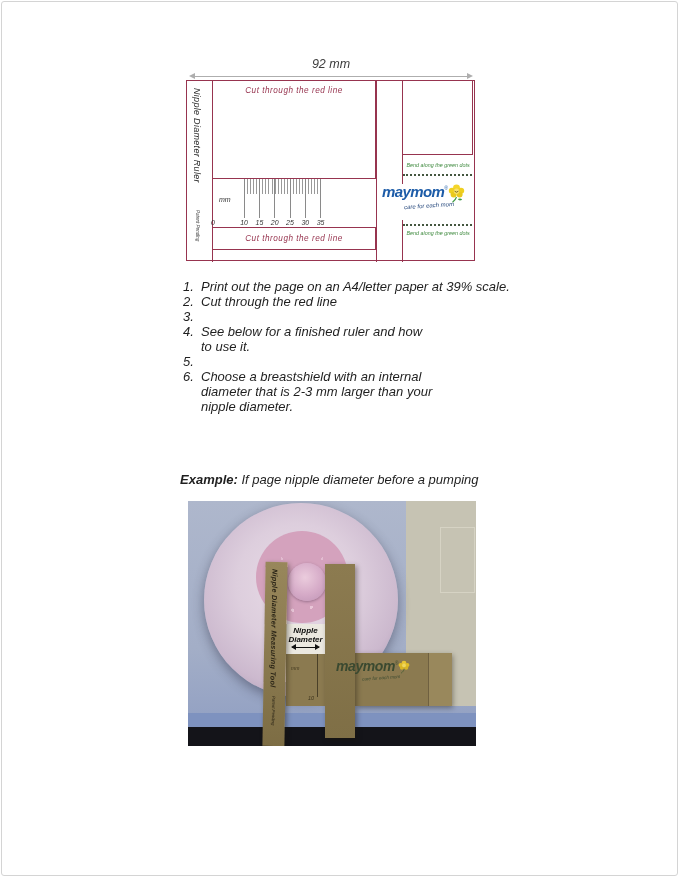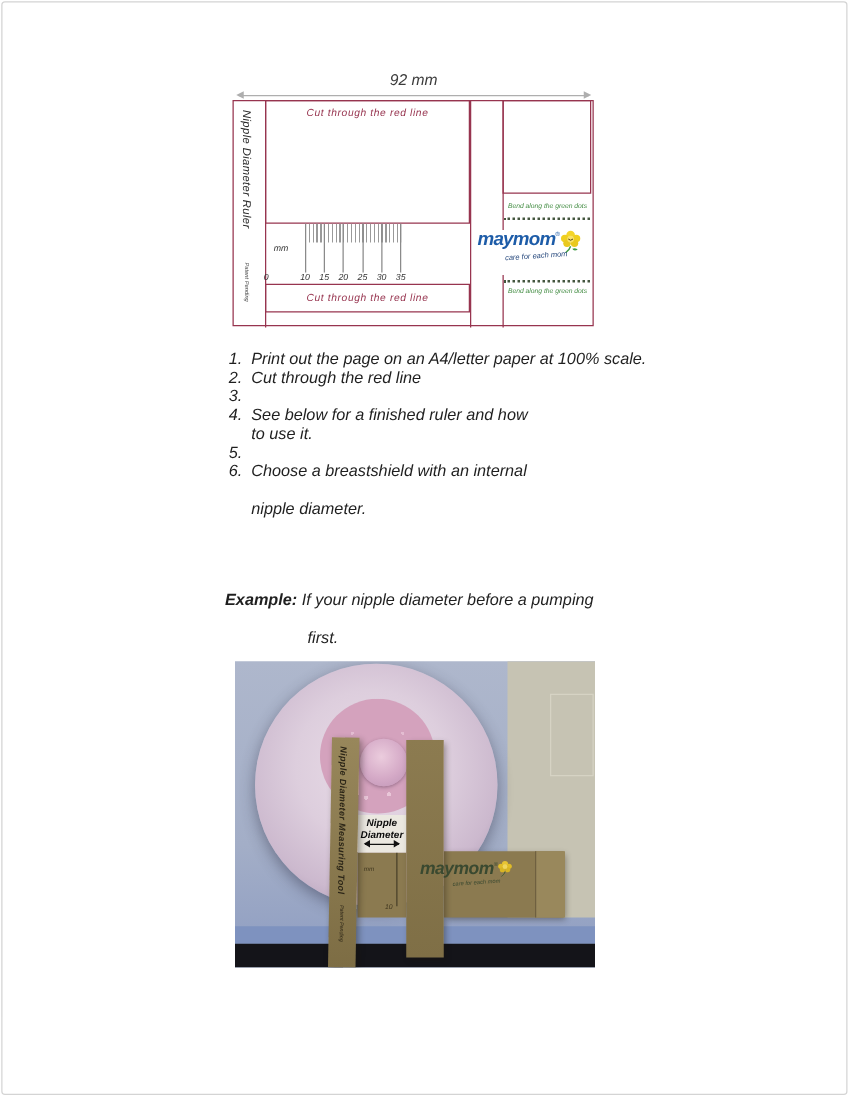--- a/index.html
+++ b/index.html
@@ -47,21 +47,21 @@
 
   
   .instructions{position:absolute;left:181px;top:277px;width:345px;font-size:13px;line-height:15px;color:#1f1f1f;}
   .li{display:flex;}
   .num{width:18px;flex:0 0 18px;}
   .txt{white-space:pre-wrap;}
   .example{position:absolute;left:178px;top:470px;width:352px;font-size:13px;line-height:15px;color:#1f1f1f;padding-left:66px;text-indent:-66px;box-sizing:border-box;}
   .ex-label{font-weight:bold;}
 
   
-  .photo{position:absolute;left:186px;top:527px;width:288px;height:245px;overflow:hidden;background:linear-gradient(180deg,#aeb7cc 0%,#a3aec7 60%,#93a1c3 90%);}
+  .photo{position:absolute;left:186px;top:499px;width:288px;height:245px;overflow:hidden;background:linear-gradient(180deg,#aeb7cc 0%,#a3aec7 60%,#93a1c3 90%);}
   .beige{position:absolute;left:218px;top:0;width:70px;height:205px;background:#c6c3b3;}
   .beige-frame{position:absolute;left:252px;top:26px;width:33px;height:64px;border:1px solid #d6d3c4;}
   .breast{position:absolute;left:16px;top:2px;width:194px;height:194px;border-radius:50%;
           background:radial-gradient(circle at 48% 42%,#e9dce7 0%,#ddcedd 40%,#ccb9ce 68%,#ac98b2 88%,#877893 100%);
           box-shadow:0 4px 12px rgba(40,40,60,.45);}
   .areola{position:absolute;left:68px;top:30px;width:92px;height:92px;border-radius:50%;background-color:#d4a2bd;
           background-image:
             radial-gradient(circle 4px at 20% 75%,#e9c6d8 40%,transparent 42%),
             radial-gradient(circle 4px at 40% 86%,#e9c6d8 40%,transparent 42%),
             radial-gradient(circle 4px at 60% 83%,#e9c6d8 40%,transparent 42%),
@@ -167,45 +167,45 @@
           <path d="M9.8,15 q3,-1.2 4.4,0.8 q-3.2,1.6 -4.4,-0.8z" fill="#3f9b43"></path>
         </svg>
       </div>
       <div class="tagline">care for each mom</div>
     </div>
   </div>
 
   <div class="instructions">
     <div class="li">
       <span class="num">1.</span>
-      <span class="txt"><span>Print out the page on an A4/letter paper at 100% scale.</span></span>
+      <span class="txt"><span>Print out the page on an A4/letter paper at 39% scale.</span></span>
     </div>
     <div class="li">
       <span class="num">2.</span>
       <span class="txt"><span>Cut through the red line</span></span>
     </div>
     <div class="li">
       <span class="num">3.</span>
     </div>
     <div class="li">
       <span class="num">4.</span>
       <span class="txt"><span>See below for a finished ruler and how</span><br><span>to use it.</span></span>
     </div>
     <div class="li">
       <span class="num">5.</span>
     </div>
     <div class="li">
       <span class="num">6.</span>
-      <span class="txt"><span>Choose a breastshield with an internal</span><br><br><span>nipple diameter.</span></span>
+      <span class="txt"><span>Choose a breastshield with an internal</span><br><span>diameter that is 2-3 mm larger than your</span><br><span>nipple diameter.</span></span>
     </div>
   </div>
 
   <div class="example">
     <span class="ex-label">Example:</span>
-    <span>If your nipple diameter before a pumping</span><br>
+    <span>If page nipple diameter before a pumping</span><br>
     <br>
     <span>first.</span>
   </div>
 
   <div class="photo">
     <div class="beige"></div>
     <div class="beige-frame"></div>
     <div class="breast"></div>
     <div class="areola"></div>
     <div class="nipple"></div>

